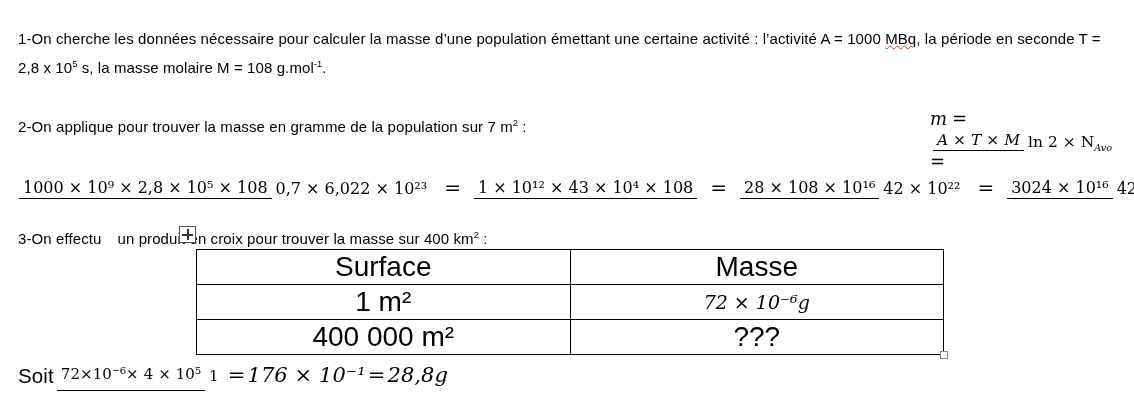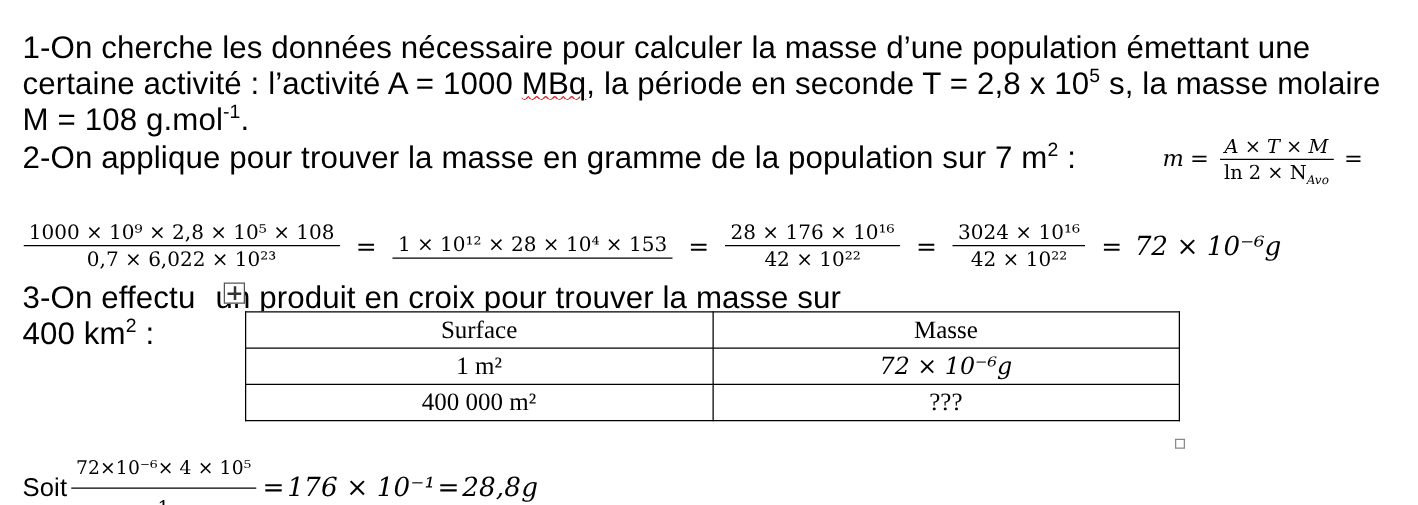--- a/index.html
+++ b/index.html
@@ -18,21 +18,21 @@
   .page {
     position: relative;
     width: 1134px;
     height: 404px;
     padding: 0;
   }
 
   
   .para {
     position: absolute;
-    font-size: 25px;
+    font-size: 15px;
     line-height: 29px;
     letter-spacing: 0.1px;
   }
   #p1 { left: 18px; top: 24px; width: 1100px; }
   #p2 { left: 18px; top: 112px; width: 1110px; }
   #p3 { left: 18px; top: 224px; width: 700px; }
   #p4 { left: 18px; top: 360px; width: 700px; }
 
   sup { font-size: 0.62em; vertical-align: super; line-height: 0; }
   sub { font-size: 0.62em; vertical-align: sub; line-height: 0; }
@@ -50,21 +50,21 @@
     font-style: italic;
   }
   .mathup {
     font-family: "DejaVu Serif", serif;
     font-style: normal;
   }
 
   
   .frac {
     display: inline-flex;
-    flex-direction: column;
+    flex-direction: row;
     align-items: center;
     vertical-align: middle;
     margin: 0 3px;
     font-style: normal;
   }
   .frac .num {
     padding: 0 4px 1px 4px;
     border-bottom: 1.3px solid #000;
     white-space: nowrap;
   }
@@ -101,24 +101,24 @@
     position: absolute;
     left: 196px;
     top: 249px;
     width: 748px;
     border-collapse: collapse;
     background: #ffffff;
   }
   table.xl td {
     border: 1px solid #000000;
     text-align: center;
-    font-size: 20px;
+    font-size: 28px;
     height: 26px;
     padding: 1px 4px;
-    font-family: Liberation Serif, serif;
+    font-family: Liberation Sans, sans-serif;
   }
   table.xl td.mathcell {
     font-family: "DejaVu Serif", serif;
     font-style: italic;
     font-size: 19px;
   }
   table.xl col.c1 { width: 374px; }
   table.xl col.c2 { width: 374px; }
 
   
@@ -180,25 +180,25 @@
     <span class="mathup">=</span>
   </div>
 
   <div id="bigEq">
     <span class="frac">
       <span class="num mathup">1000 × 10⁹ × 2,8 × 10⁵ × 108</span>
       <span class="den mathup">0,7 × 6,022 × 10²³</span>
     </span>
     <span class="eqsign">=</span>
     <span class="frac">
-      <span class="num mathup">1 × 10¹² × 28 × 10⁴ × 153</span>
-    </span>
-    <span class="eqsign">=</span>
-    <span class="frac">
-      <span class="num mathup">28 × 176 × 10¹⁶</span>
+      <span class="num mathup">1 × 10¹² × 43 × 10⁴ × 108</span>
+    </span>
+    <span class="eqsign">=</span>
+    <span class="frac">
+      <span class="num mathup">28 × 108 × 10¹⁶</span>
       <span class="den mathup">42 × 10²²</span>
     </span>
     <span class="eqsign">=</span>
     <span class="frac">
       <span class="num mathup">3024 × 10¹⁶</span>
       <span class="den mathup">42 × 10²²</span>
     </span>
     <span class="eqsign">=</span>
     <span class="result">72 × 10⁻⁶g</span>
   </div>

